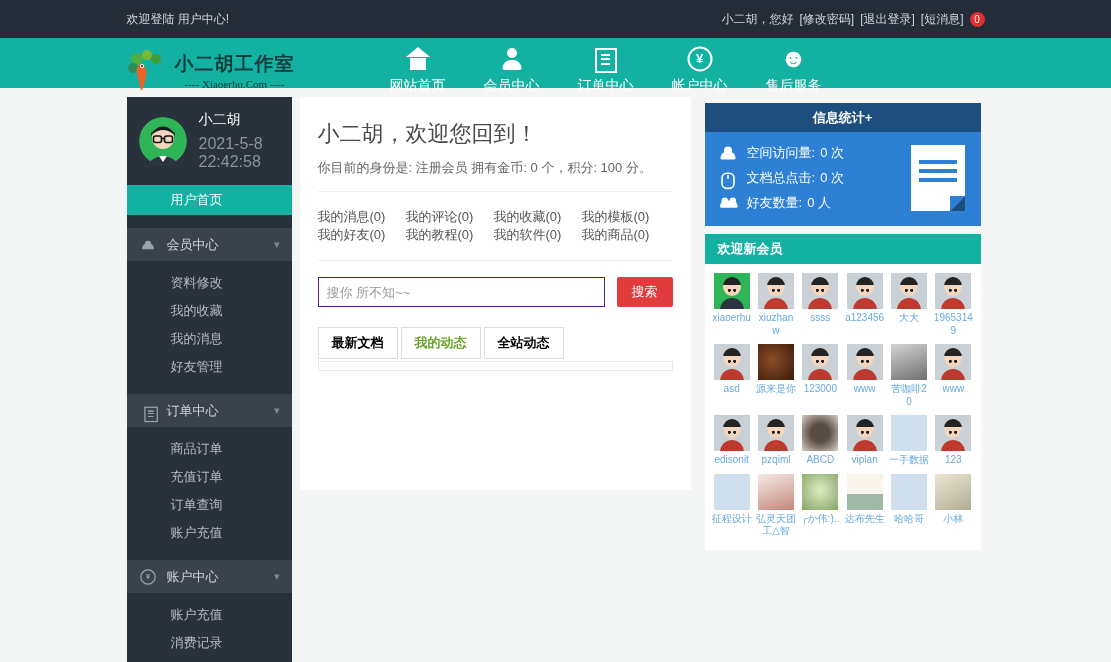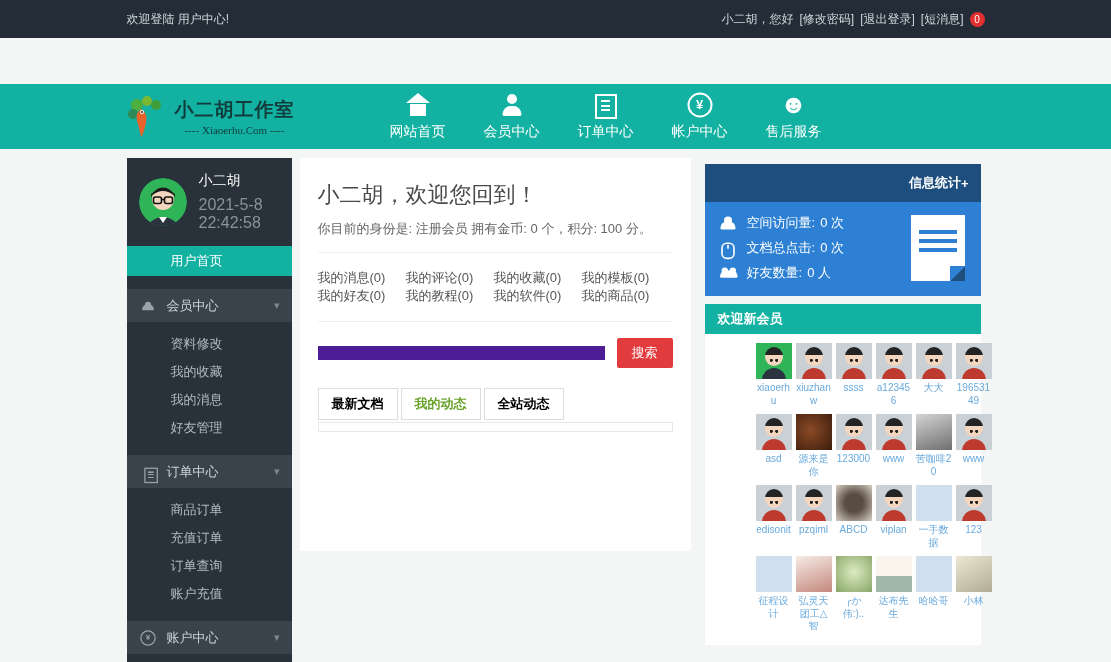--- a/index.html
+++ b/index.html
@@ -8,21 +8,21 @@
   .wrap { width:858px; margin:0 auto; }
 
   
   .topbar { background:#242d37; height:38px; color:#cfd6dc; font-size:12px; flex:none; }
   .topbar-in { display:flex; justify-content:space-between; align-items:center; height:38px; }
   .top-right { display:flex; align-items:center; gap:6px; }
   .top-right a { color:#cfd6dc; text-decoration:none; cursor:pointer; }
   .badge { background:#e02f2f; color:#fff; width:15px; height:15px; border-radius:50%; font-size:10px; display:inline-flex; align-items:center; justify-content:center; }
 
   
-  .header { background:#12b1a2; height:65px; flex:none;margin-top:46px; }
+  .header { background:#12b1a2; height:50px; flex:none; }
   .header-in { display:flex; align-items:center; height:65px; }
   .logo { display:flex; align-items:center; gap:8px; cursor:pointer; }
   .logo-txt { text-align:center; color:#123c3c; }
   .logo-title { font-size:19px; font-weight:bold; letter-spacing:1px; }
   .logo-sub { font-size:11px; font-family:"Liberation Serif","DejaVu Serif",serif; margin-top:1px; }
   nav.mainnav { display:flex; gap:38px; margin-left:95px; }
   .nav-item { color:#fff; text-decoration:none; text-align:center; font-size:14px; cursor:pointer; display:block; }
   .nav-label { display:block; margin-top:3px; }
 
   
@@ -59,45 +59,45 @@
   .chev { margin-left:auto; color:#7e878f; font-size:11px; }
   .chev::before { content:"▾"; }
 
   
   .main-card { width:391px; background:#fff; padding:22px 18px; height:393px; }
   .welcome-title { font-size:22px; color:#4a4a4a; font-weight:normal; }
   .status-line { font-size:13px; color:#666; margin-top:10px; padding-bottom:14px; border-bottom:1px solid #f0f0f0; }
   .quick-links { display:grid; grid-template-columns:repeat(4,88px); margin-top:16px; padding-bottom:16px; border-bottom:1px solid #f0f0f0; }
   .quick-links a { font-size:13px; color:#555; text-decoration:none; cursor:pointer; }
   .search-row { display:flex; margin-top:16px; align-items:center; }
-  .search-input { flex:1; height:14px; border:7px solid #4c1d95; padding:0 8px; font-size:13px; color:#333; outline:none; }
+  .search-input { flex:1; height:30px; border:1px solid #4c1d95; padding:0 8px; font-size:13px; color:#333; outline:none; }
   .search-input::placeholder { color:#999; }
   .search-btn { width:56px; height:30px; margin-left:12px; background:#e23b3d; color:#fff; border:none; font-size:13px; border-radius:2px; cursor:pointer; }
   .tabs { display:flex; gap:3px; margin-top:20px; }
   .tab { border:1px solid #ddd; background:#fff; padding:6px 13px; font-size:13px; font-weight:bold; color:#000000; cursor:pointer; }
   .tab[data-state="active"] { color:#6aa32b; }
   .tab-strip { height:10px; border:1px solid #e8e8e8; margin-top:2px; }
 
   
   .rightcol { width:276px; margin-left:6px; }
   .stats-panel { margin-top:6px; }
-  .stats-head { background:#1e4e7e; color:#fff; height:38px; display:flex; align-items:center; justify-content:flex-end; padding:0 12px; font-size:13px; font-weight:bold; }
+  .stats-head { background:#1e4e7e; color:#fff; height:29px; display:flex; align-items:center; justify-content:center; padding:0 12px; font-size:13px; font-weight:bold; }
   .stats-plus { cursor:pointer; font-weight:bold; }
   .stats-body { background:#2d80d3; color:#fff; padding:12px 12px 14px; display:flex; justify-content:space-between; align-items:center; }
   .stats-rows { display:flex; flex-direction:column; gap:7px; }
   .stat-row { display:flex; align-items:center; font-size:13px; }
   .stat-row .ico { width:22px; height:18px; margin-right:8px; transform:scale(.8); color:#fff; }
   .stat-val { margin-left:5px; }
   .doc-icon { width:54px; height:66px; background:#fff; position:relative; flex:none; margin-right:4px; }
   .doc-icon::before { content:""; position:absolute; left:8px; right:8px; top:15px; height:24px; background:repeating-linear-gradient(to bottom,#2d80d3 0 4px,transparent 4px 9px); }
   .doc-icon::after { content:""; position:absolute; right:0; bottom:0; width:15px; height:15px; background:linear-gradient(to top left,#1e4e7e 49%,#2d80d3 50%); }
 
   .members-panel { margin-top:8px; background:#fff; padding-bottom:8px; }
   .members-head { background:#12b1a2; color:#fff; height:30px; line-height:30px; padding:0 13px; font-size:13px; font-weight:bold; }
-  .members-grid { display:grid; grid-template-columns:repeat(6,1fr); padding:9px 7px 4px; row-gap:7px; column-gap:4px;margin-left:44px; }
+  .members-grid { display:grid; grid-template-columns:repeat(6,1fr); padding:9px 7px 4px; row-gap:7px; column-gap:4px; }
   .member { display:flex; flex-direction:column; align-items:center; cursor:pointer; text-decoration:none; }
   .m-name { font-size:10px; color:#69a9dc; margin-top:3px; text-align:center; line-height:1.25; word-break:break-all; max-width:40px; }
 
   
   .tile { width:36px; height:36px; background:#c9d0d6; position:relative; overflow:hidden; flex:none; }
   .tile::before { content:""; position:absolute; left:9px; top:4px; width:18px; height:19px; border-radius:50%;
       background:
         radial-gradient(circle at 35% 70%, #222 1.3px, transparent 1.8px),
         radial-gradient(circle at 65% 70%, #222 1.3px, transparent 1.8px),
         linear-gradient(#232323 42%, #f3d6bd 42%); }

